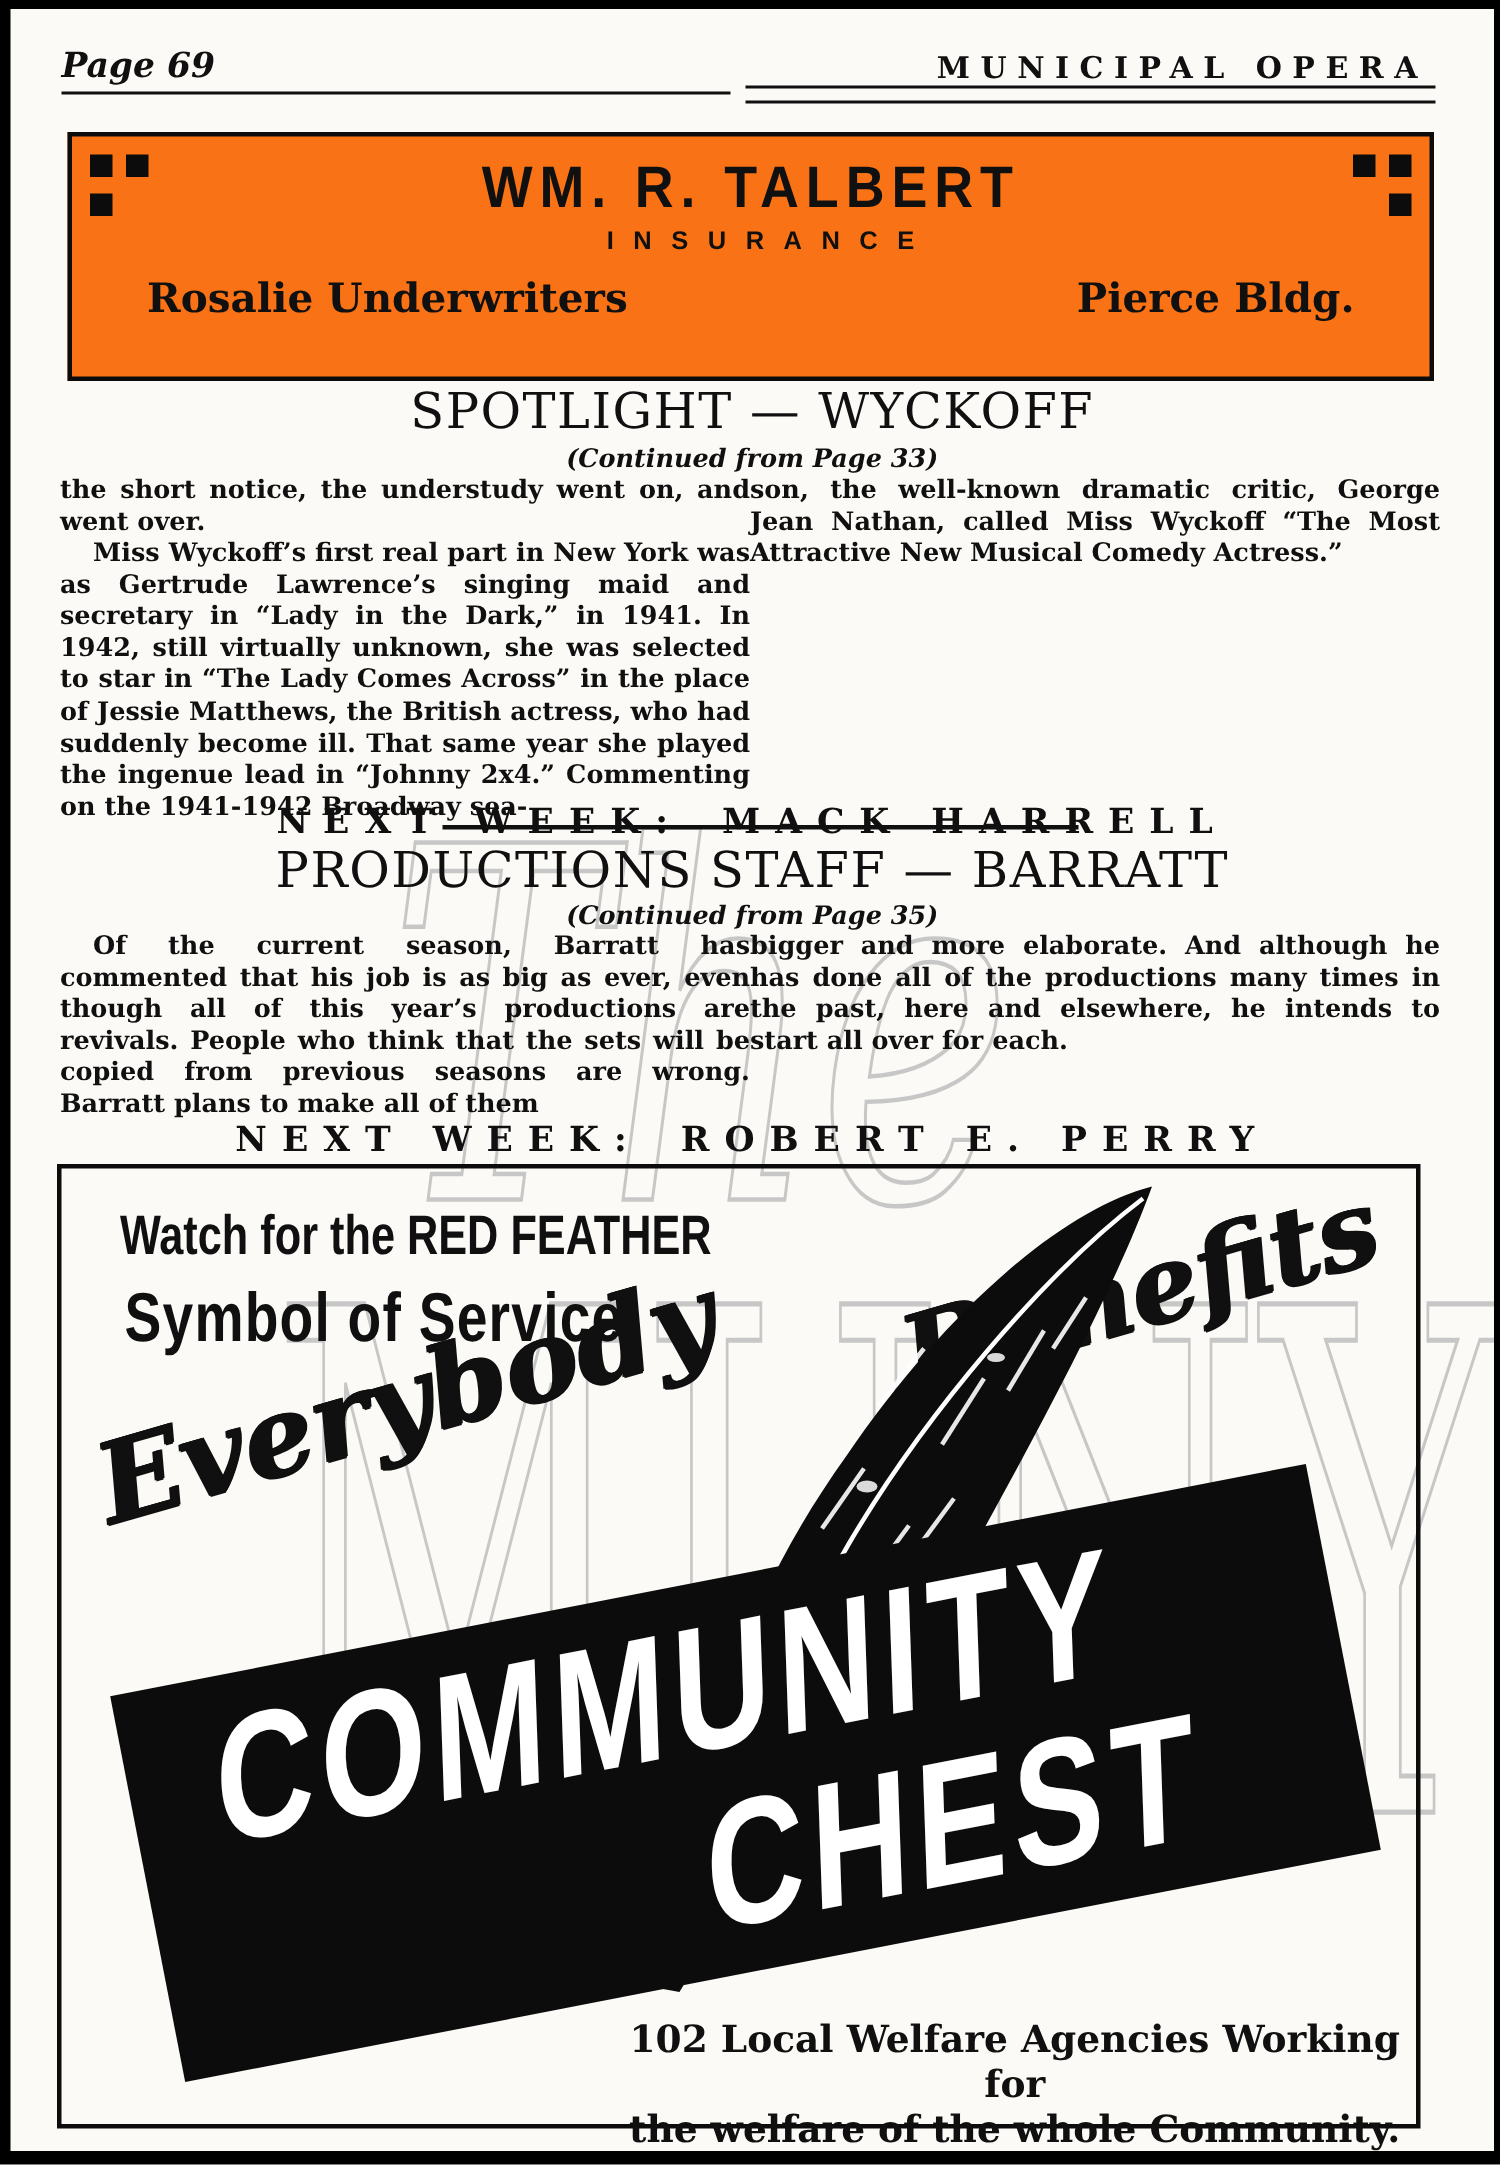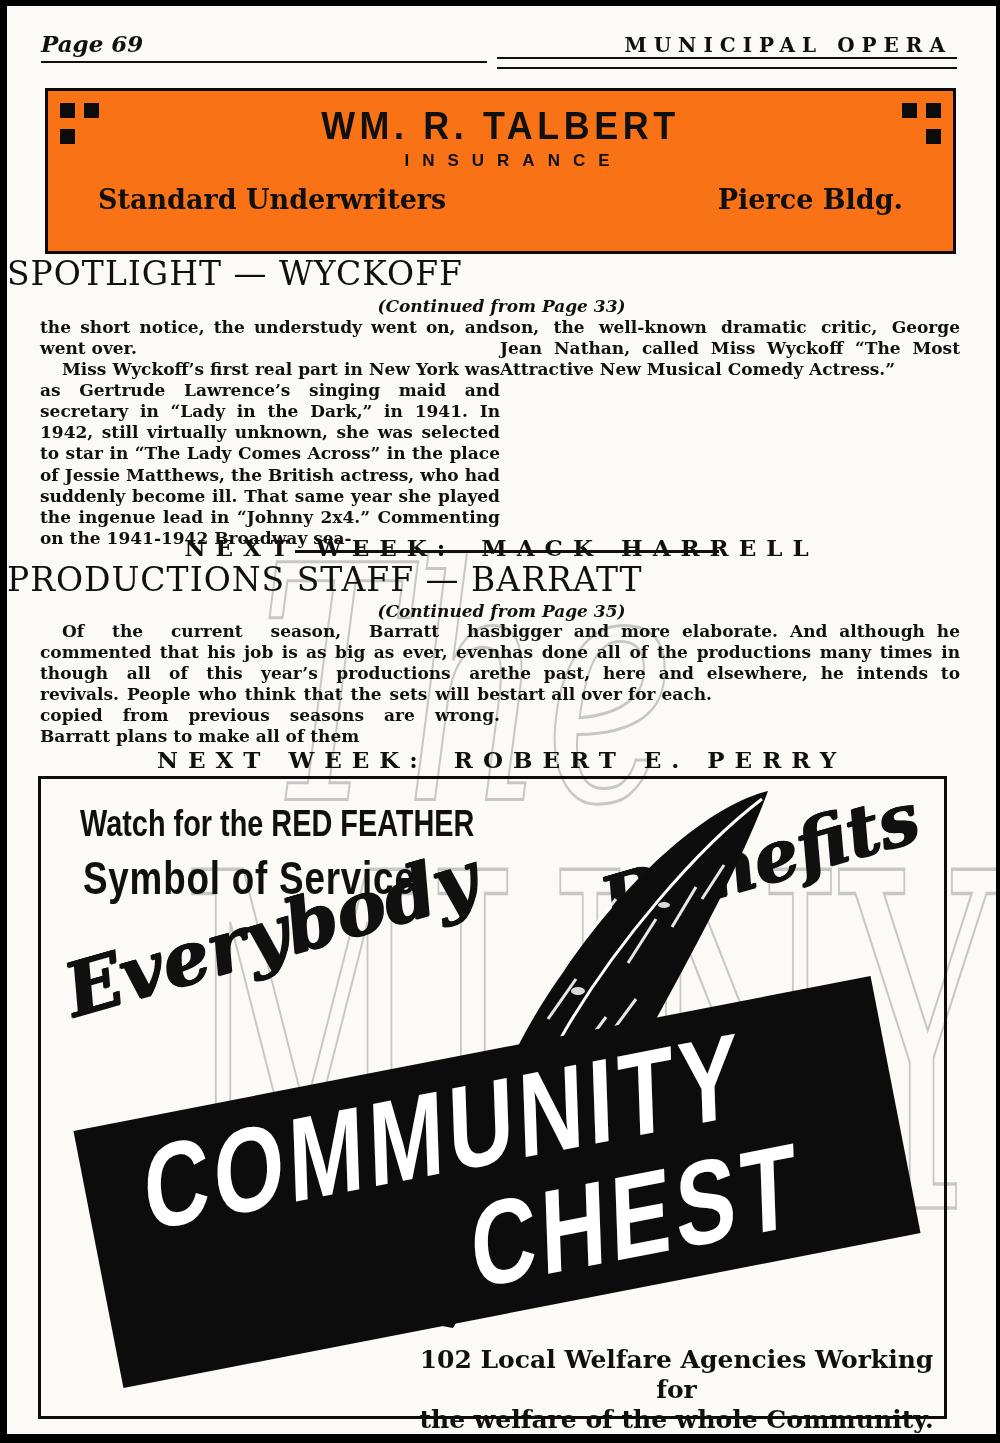--- a/index.html
+++ b/index.html
@@ -25,21 +25,21 @@
   .talbert{position:absolute;left:38px;top:82px;width:905px;height:160px;border:3px solid #0c0c0c;background:#f97316;}
   .sq{position:absolute;width:15px;height:15px;background:#0c0c0c;}
   .talbert-name{margin-top:13px;text-align:center;font-family:"Liberation Sans",sans-serif;
     font-weight:bold;font-size:39px;letter-spacing:5px;transform:scaleX(0.92);}
   .talbert-ins{text-align:center;font-family:"Liberation Sans",sans-serif;font-weight:bold;
     font-size:17px;letter-spacing:13px;padding-left:26px;margin-top:3px;}
   .talbert-row{display:flex;justify-content:space-between;padding:13px 50px 0 50px;
     font-size:27px;font-weight:bold;}
 
   
-  .section-title{position:absolute;left:0;width:100%;text-align:left;font-size:33px;letter-spacing:1px;}
+  .section-title{position:absolute;left:0;width:100%;text-align:center;font-size:33px;letter-spacing:1px;}
   .continued{position:absolute;left:0;width:100%;text-align:center;font-style:italic;font-weight:bold;font-size:17px;}
   .nextweek{position:absolute;left:0;width:100%;text-align:center;font-weight:bold;font-size:23px;letter-spacing:10px;white-space:nowrap;}
   .nextweek .nw-label{margin-right:26px;}
   .cols{position:absolute;left:33px;width:920px;display:flex;gap:0;}
   .col{flex:1;text-align:justify;font-size:17px;font-weight:bold;line-height:1.24;}
   .col p{margin:0;}
   .col p.indent{text-indent:22px;}
 
   
   .chest{position:absolute;left:31px;top:770px;width:903px;height:637px;border:3px solid #0c0c0c;}
@@ -82,21 +82,21 @@
     <div class="talbert">
       <div class="sq" style="left:12px;top:12px;"></div>
       <div class="sq" style="left:36px;top:12px;"></div>
       <div class="sq" style="left:12px;top:38px;"></div>
       <div class="sq" style="right:36px;top:12px;"></div>
       <div class="sq" style="right:12px;top:12px;"></div>
       <div class="sq" style="right:12px;top:38px;"></div>
       <div class="talbert-name">WM. R. TALBERT</div>
       <div class="talbert-ins">INSURANCE</div>
       <div class="talbert-row">
-        <span>Standard Underwriters</span>
+        <span>Rosalie Underwriters</span>
         <span>Pierce Bldg.</span>
       </div>
     </div>
 
     <div class="section-title" style="top:248px;">SPOTLIGHT — WYCKOFF</div>
     <div class="continued" style="top:290px;">(Continued from Page 33)</div>
     <div class="cols" style="top:311px;">
       <div class="col">
         <p>the short notice, the understudy went on, and went over.</p>
         <p class="indent">Miss Wyckoff’s first real part in New York was as Gertrude Lawrence’s singing maid and secretary in “Lady in the Dark,” in 1941.  In 1942, still virtually unknown, she was selected to star in “The Lady Comes Across” in the place of Jessie Matthews, the British actress, who had suddenly become ill. That same year she played the ingenue lead in “Johnny 2x4.” Commenting on the 1941-1942 Broadway sea-</p>

